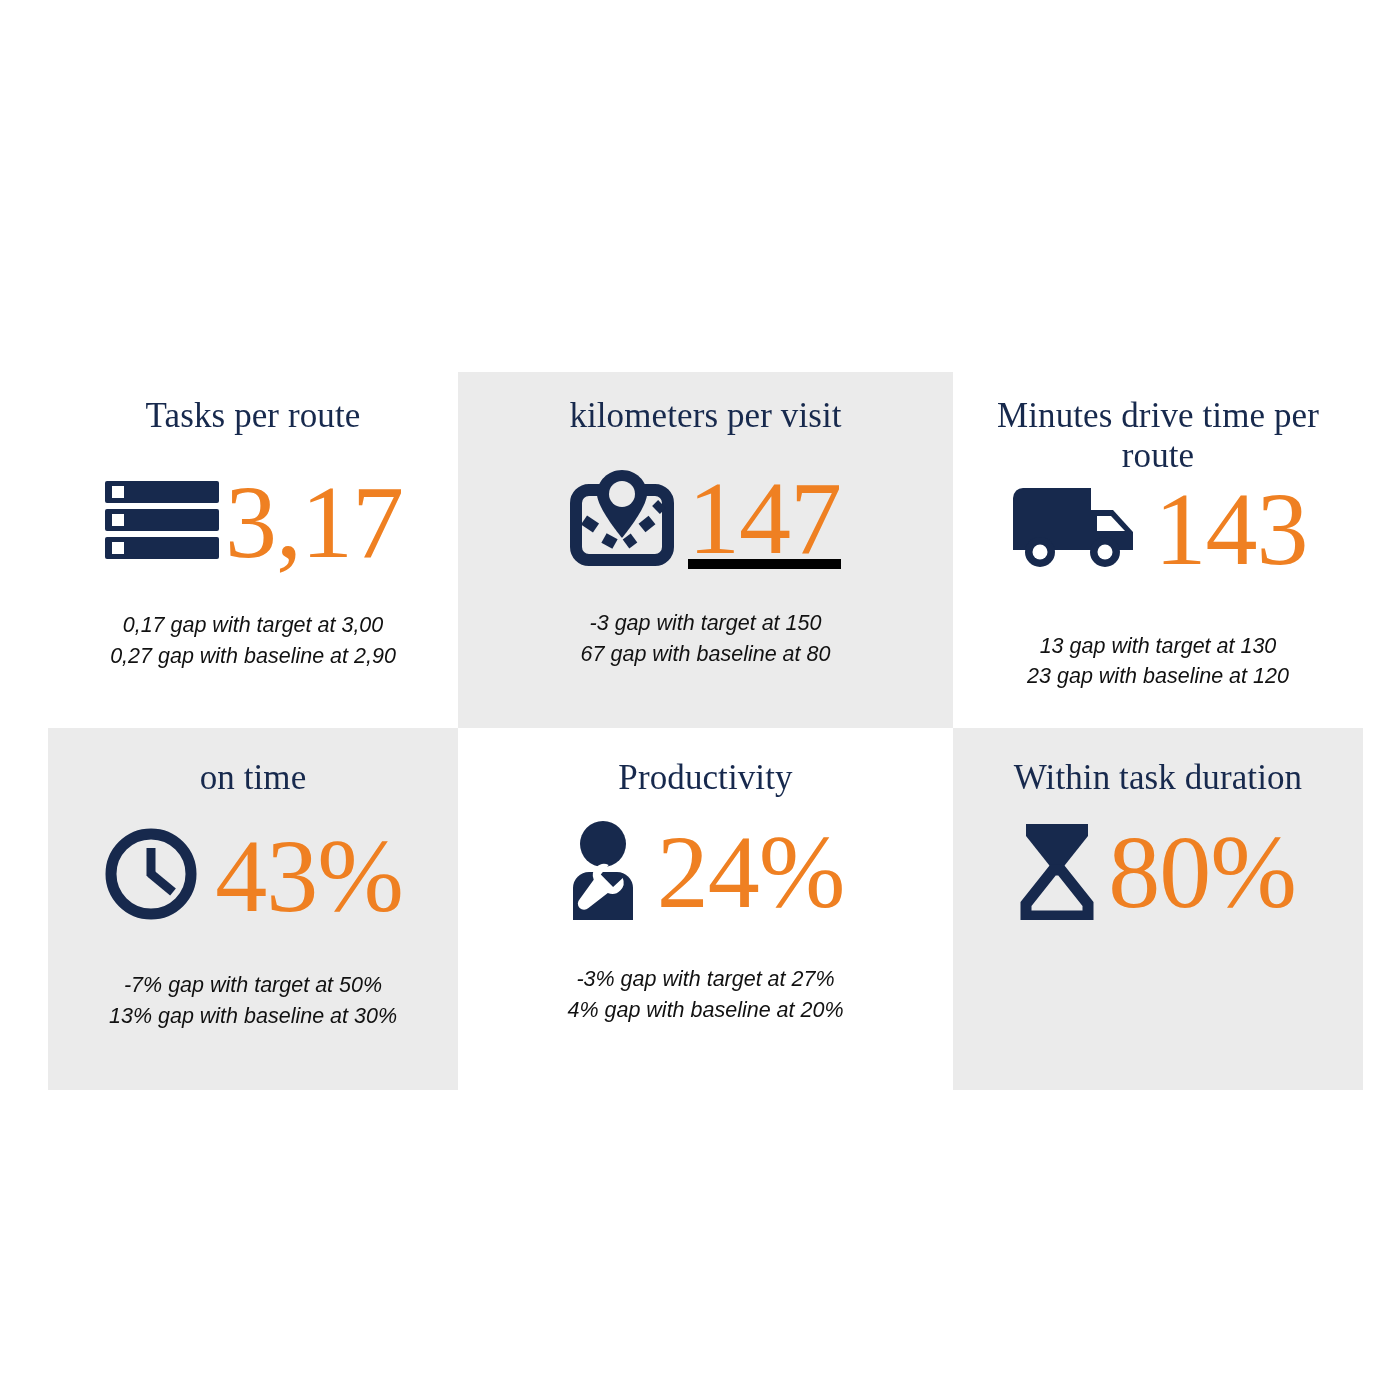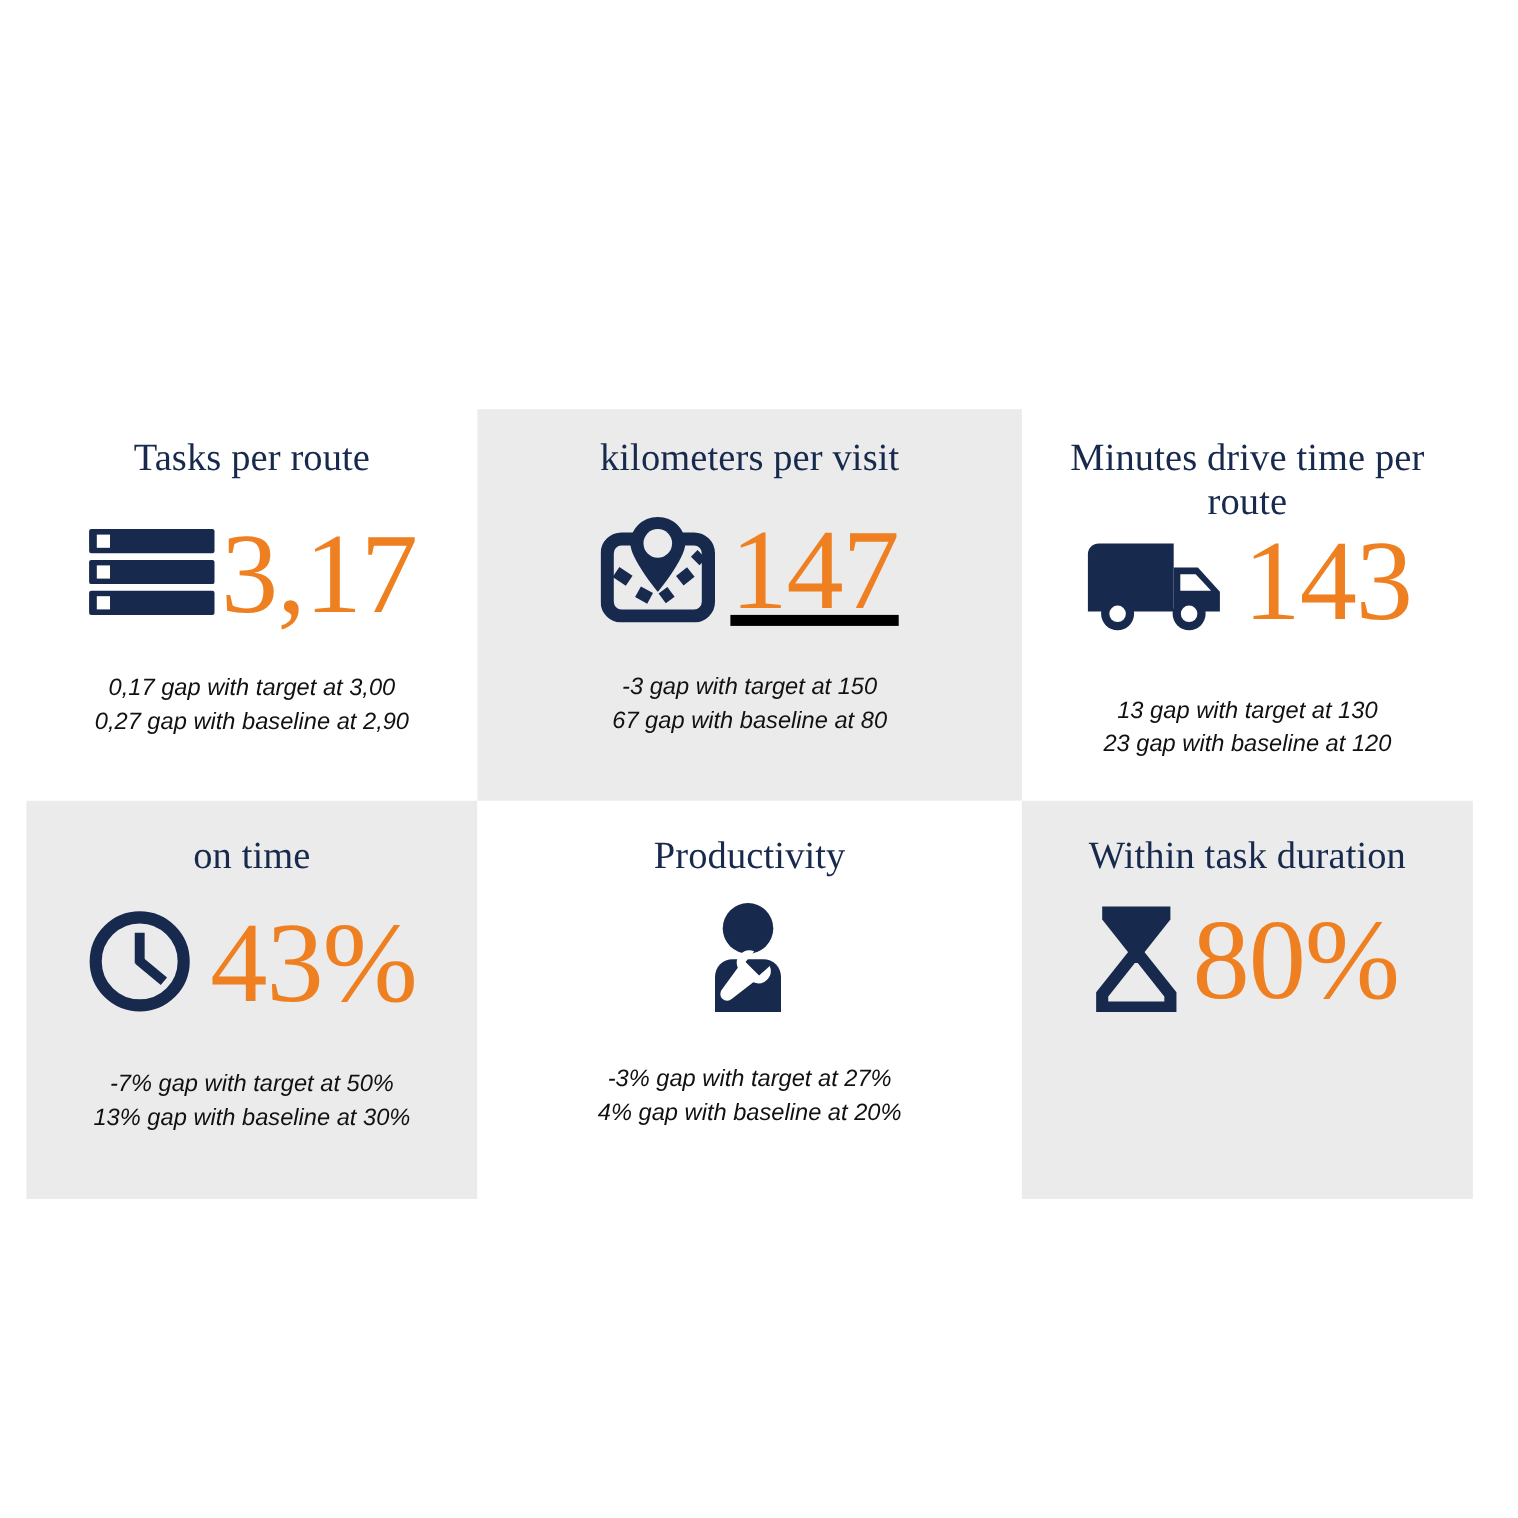--- a/index.html
+++ b/index.html
@@ -9,21 +9,21 @@
   }
   body {
     width: 1380px;
     height: 1380px;
     font-family: "Liberation Sans", sans-serif;
     -webkit-font-smoothing: antialiased;
   }
 
   #dashboard {
     position: absolute;
-    left: 24px;
+    left: 48px;
     top: 372px;
     width: 1315px;
     height: 718px;
     display: grid;
     grid-template-columns: 410px 495px 410px;
     grid-template-rows: 356px 362px;
   }
 
   .kpi-card {
     position: relative;
@@ -75,21 +75,21 @@
   }
   .kpi-note { white-space: nowrap; }
 
   
   .card-1 .kpi-figure { margin-top: 34px; }
   .card-1 .kpi-notes  { margin-top: 36px; }
 
   .card-2 .kpi-figure { margin-top: 30px; gap: 14px; text-decoration: underline; }
   .card-2 .kpi-notes  { margin-top: 38px; }
 
-  .card-3 .kpi-figure { margin-top: 0px; gap: 14px; align-items: flex-end; }
+  .card-3 .kpi-figure { margin-top: 0px; gap: 14px; }
   .card-3 .kpi-notes  { margin-top: 50px; }
 
   .card-4 .kpi-title  { margin-top: 6px; }
   .card-4 .kpi-figure { margin-top: 26px; gap: 16px; }
   .card-4 .kpi-notes  { margin-top: 42px; }
 
   .card-5 .kpi-title  { margin-top: 6px; }
   .card-5 .kpi-figure { margin-top: 22px; gap: 14px; }
   .card-5 .kpi-notes  { margin-top: 40px; }
 
@@ -203,20 +203,21 @@
           <circle cx="36" cy="24" r="23" fill="#17294d"></circle>
 
           <path d="M6 100 L6 68 A16 16 0 0 1 22 52 L50 52 A16 16 0 0 1 66 68 L66 100 Z" fill="#17294d"></path>
 
           <g fill="#ffffff">
             <path d="M57 47 a13 13 0 0 0 -17 17 L24 86 a7 7 0 0 0 10 10 L56 79 a13 13 0 0 0 17 -17 L62 72 L48 58 Z" transform="translate(-12,0) scale(0.88) translate(4,4)"></path>
           </g>
           <path d="M52 50 l-6 6 l9 9 l6 -6 z" fill="#17294d" opacity="0"></path>
         </svg>
       </span>
+      <span class="kpi-value">24%</span>
     </div>
     <div class="kpi-notes">
       <div class="kpi-note">-3% gap with target at 27%</div>
       <div class="kpi-note">4% gap with baseline at 20%</div>
     </div>
   </div>
 
   <div class="kpi-card shaded card-6">
     <div class="kpi-title">Within task duration</div>
     <div class="kpi-figure">

